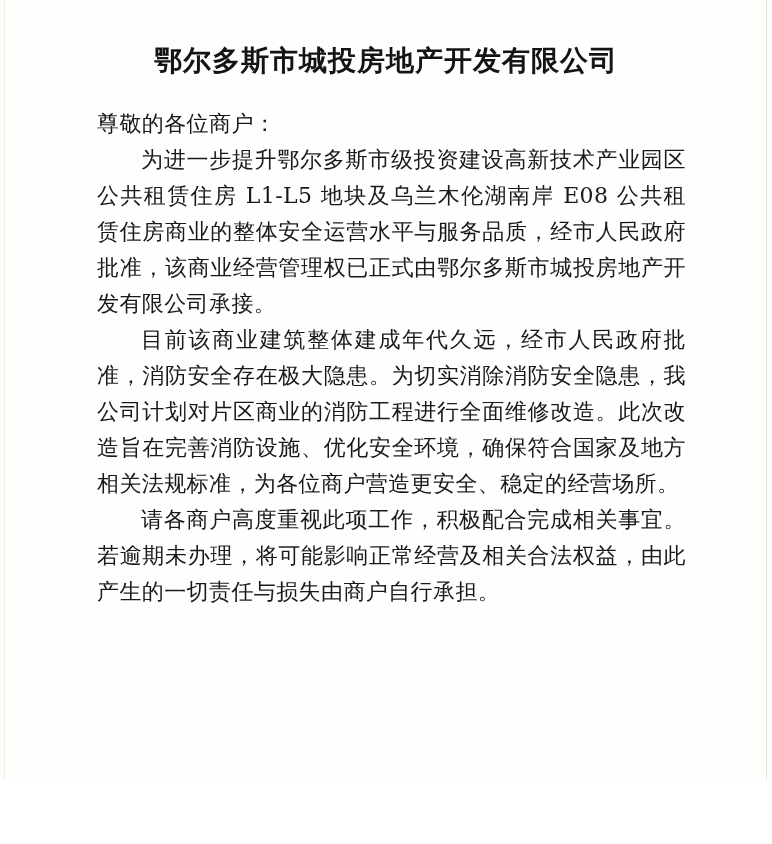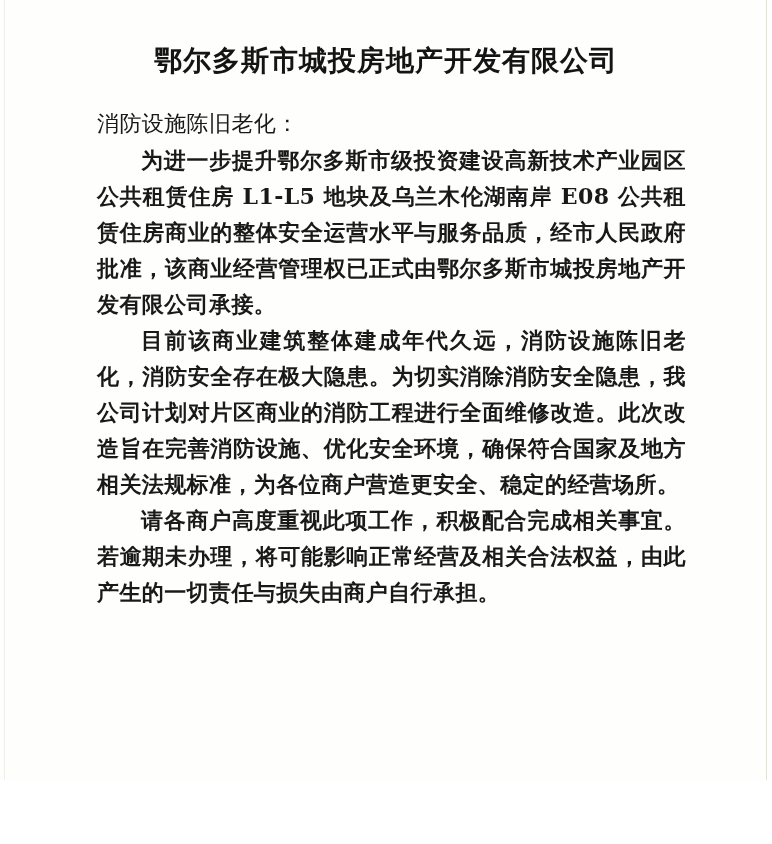--- a/index.html
+++ b/index.html
@@ -85,21 +85,20 @@
     font-family: "DejaVu Serif", "Liberation Serif", serif;
   }
 
   .para.salutation {
     text-indent: 0;
     margin-top: 22px;
   }
 
   .para.indent {
     text-indent: 2em;
-    font-weight: bold;
   }
 
   .para + .para {
     margin-top: 0;
   }
 </style>
 </head>
 <body>
 
 <div class="page">
@@ -108,24 +107,24 @@
   <div class="page-edge-right"></div>
 
   <div class="doc-body">
 
     <div class="title-block">
       <div class="title-line">鄂尔多斯市城投房地产开发有限公司</div>
     </div>
 
     <div class="content">
 
-      <p class="para salutation">消防设施陈旧老化：</p>
+      <p class="para salutation">尊敬的各位商户：</p>
 
       <p class="para indent">为进一步提升鄂尔多斯市级投资建设高新技术产业园区公共租赁住房 L1-L5 地块及乌兰木伦湖南岸 E08 公共租赁住房商业的整体安全运营水平与服务品质，经市人民政府批准，该商业经营管理权已正式由鄂尔多斯市城投房地产开发有限公司承接。</p>
 
-      <p class="para indent">目前该商业建筑整体建成年代久远，消防设施陈旧老化，消防安全存在极大隐患。为切实消除消防安全隐患，我公司计划对片区商业的消防工程进行全面维修改造。此次改造旨在完善消防设施、优化安全环境，确保符合国家及地方相关法规标准，为各位商户营造更安全、稳定的经营场所。</p>
+      <p class="para indent">目前该商业建筑整体建成年代久远，经市人民政府批准，消防安全存在极大隐患。为切实消除消防安全隐患，我公司计划对片区商业的消防工程进行全面维修改造。此次改造旨在完善消防设施、优化安全环境，确保符合国家及地方相关法规标准，为各位商户营造更安全、稳定的经营场所。</p>
 
 
       <p class="para indent">请各商户高度重视此项工作，积极配合完成相关事宜。若逾期未办理，将可能影响正常经营及相关合法权益，由此产生的一切责任与损失由商户自行承担。</p>
 
     </div>
   </div>
 </div>
 
 </body></html>

